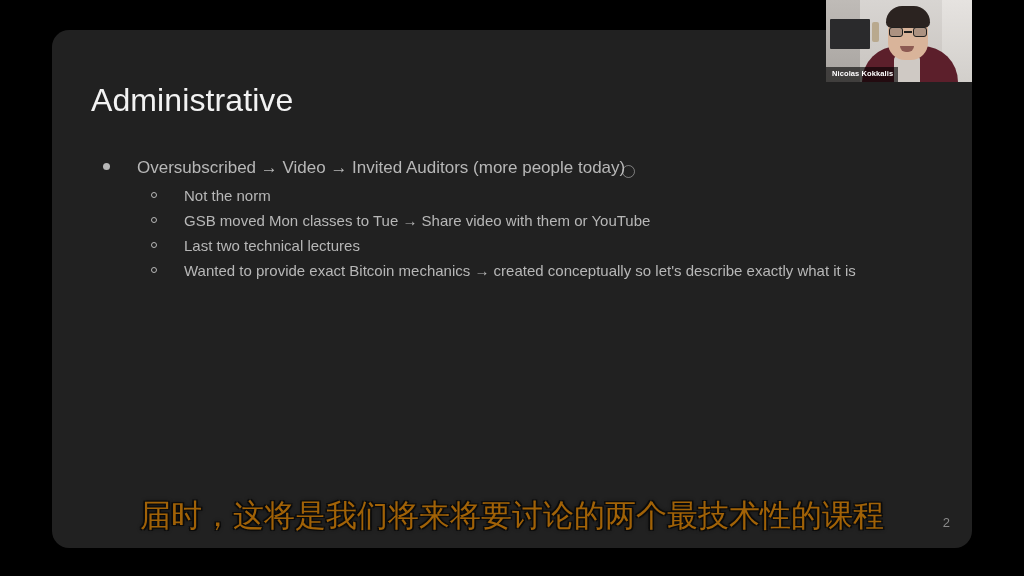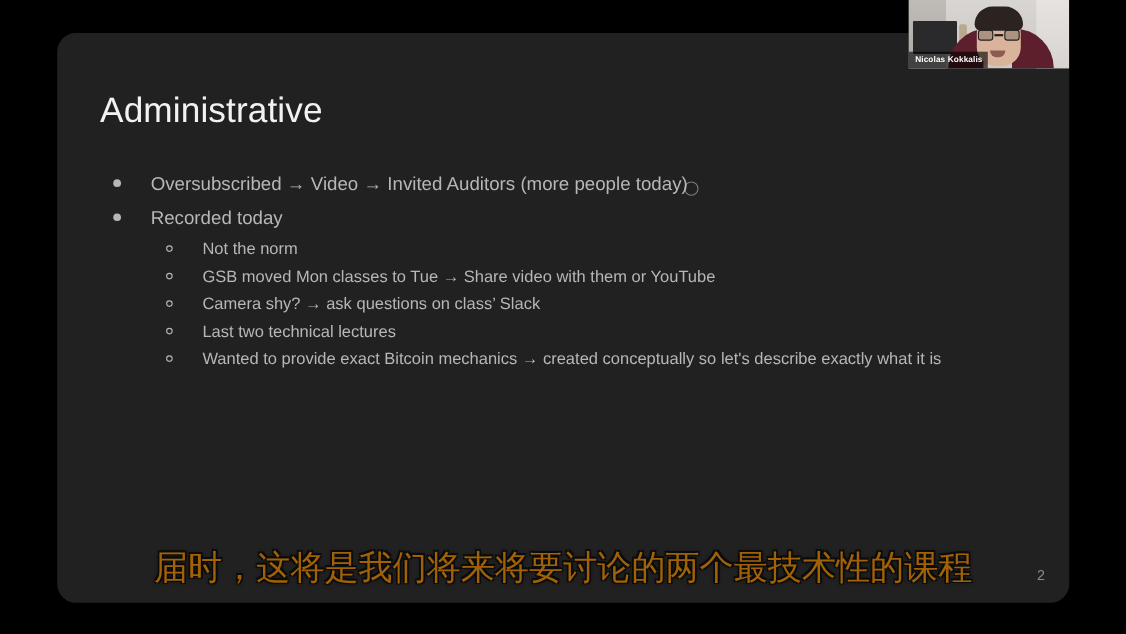--- a/index.html
+++ b/index.html
@@ -119,21 +119,21 @@
     font-size: 13px;
     color: #8a8a8a;
   }
 
   
   #webcam {
     position: absolute;
     left: 826px;
     top: 0px;
     width: 146px;
-    height: 62px;
+    height: 82px;
     overflow: hidden;
     background: #1b1b1b;
   }
   .cam-bg {
     position: absolute; left: 0; top: 0;
     width: 146px; height: 82px;
     background:
       linear-gradient(180deg, #d8d5d2 0%, #cfcbc7 58%, #c8c4c0 100%);
   }
   .cam-wall-left {
@@ -253,39 +253,31 @@
 
     <div id="slide-title">Administrative</div>
 
     <div id="bullet-list">
 
       <div class="bullet-row lvl1">
         <span class="marker"></span>
         <span class="bullet-text">Oversubscribed → Video → Invited Auditors (more people today)</span>
       </div>
 
-      <div class="bullet-row lvl1">
-        <span class="marker"></span>
-        <span class="bullet-text">Recorded today</span>
-      </div>
 
       <div class="bullet-row lvl2">
         <span class="marker"></span>
         <span class="bullet-text">Not the norm</span>
       </div>
 
       <div class="bullet-row lvl2">
         <span class="marker"></span>
         <span class="bullet-text">GSB moved Mon classes to Tue → Share video with them or YouTube</span>
       </div>
 
-      <div class="bullet-row lvl2">
-        <span class="marker"></span>
-        <span class="bullet-text">Camera shy? → ask questions on class’ Slack</span>
-      </div>
 
 
       <div class="bullet-row lvl2">
         <span class="marker"></span>
         <span class="bullet-text">Last two technical lectures</span>
       </div>
 
       <div class="bullet-row lvl2">
         <span class="marker"></span>
         <span class="bullet-text">Wanted to provide exact Bitcoin mechanics → created conceptually so let's describe exactly what it is</span>

